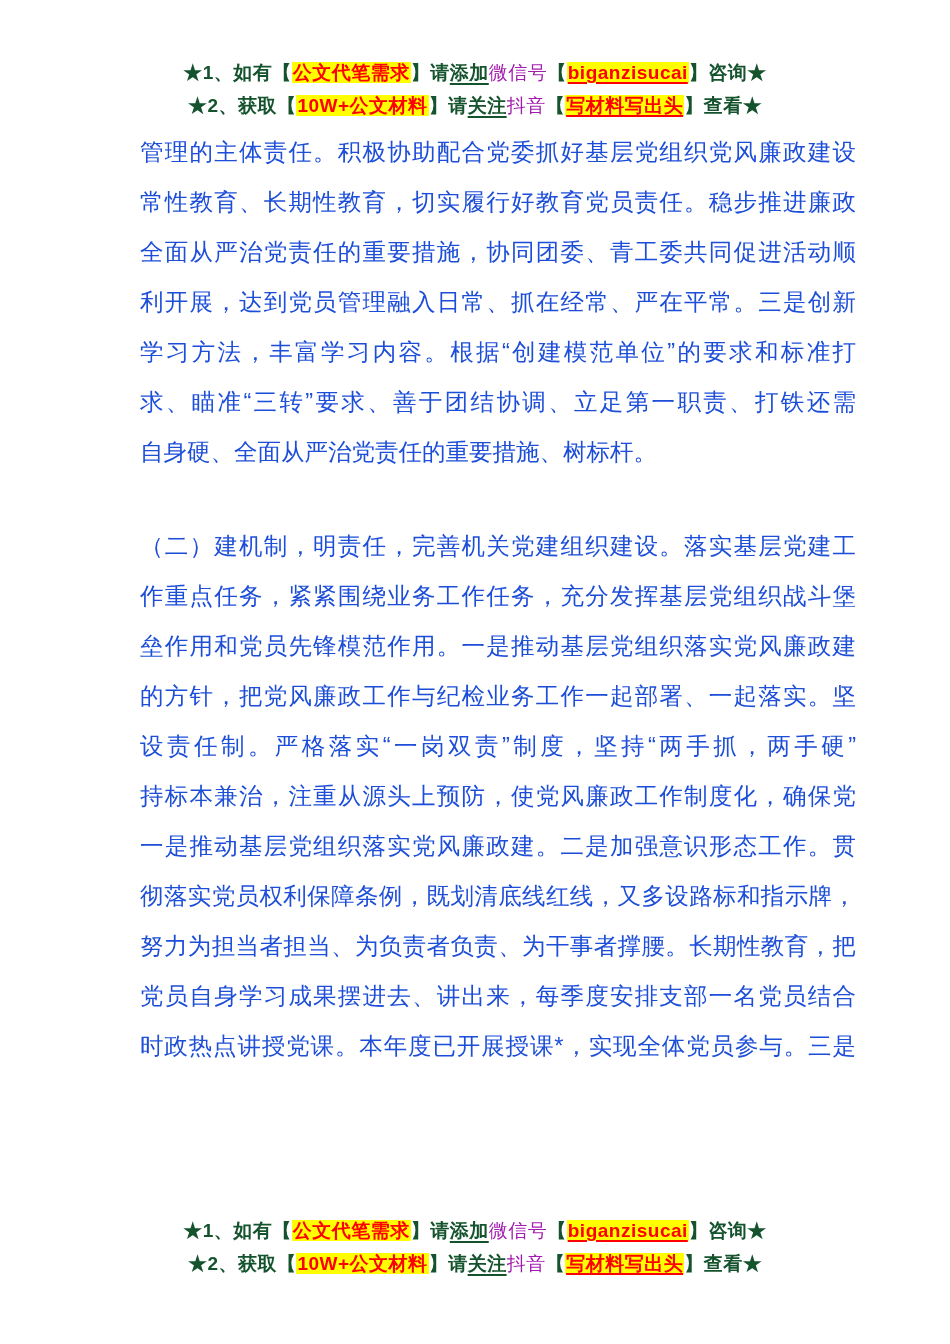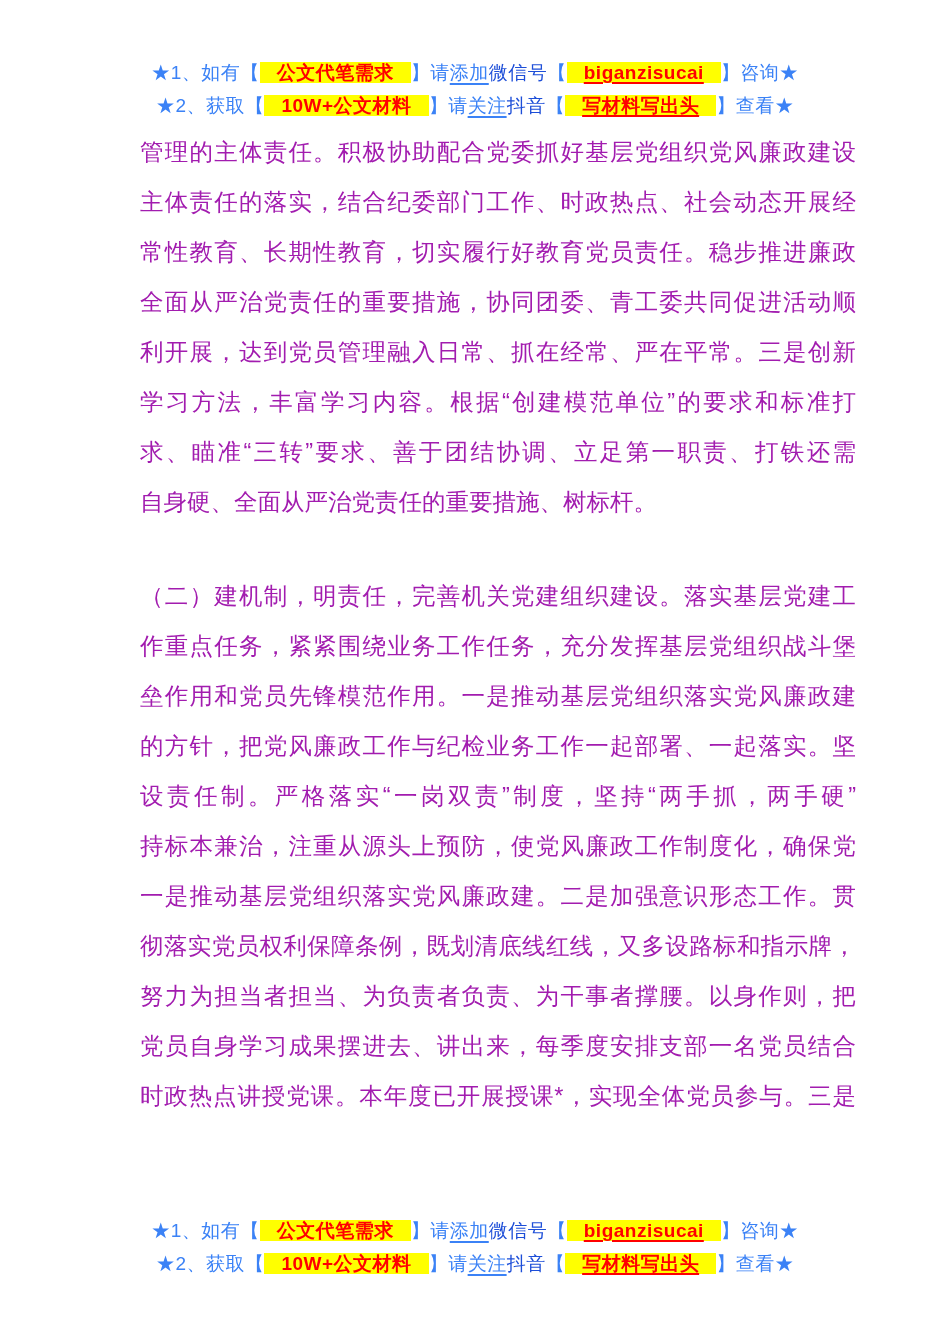--- a/index.html
+++ b/index.html
@@ -21,47 +21,47 @@
   .promo-top { top: 56px; }
   .promo-bottom { top: 1214px; }
   .promo-line {
     font-size: 19px;
     line-height: 33px;
     color: #000000;
     font-weight: 700;
     letter-spacing: 0.5px;
     white-space: nowrap;
   }
-  .s-bold { font-weight: 400; color: #3b82f6; }
-  .s-plain { font-weight: 400; color: #1d4ed8; }
+  .s-bold { font-weight: 700; color: #14532d; }
+  .s-plain { font-weight: 400; color: #a21caf; }
   .s-hl {
     font-weight: 700;
     background: #ffff00;
     color: #ff0000;
-    padding: 0 17px;
+    padding: 0 1px;
   }
   .s-u {
     text-decoration: underline;
     text-decoration-thickness: 2px;
     text-underline-offset: 4px;
   }
   .s-ru {
     text-decoration: underline;
     text-decoration-color: #ff0000;
     text-decoration-thickness: 2px;
     text-underline-offset: 3px;
   }
   
   .doc-body {
     position: absolute;
     top: 127px;
     left: 140px;
     width: 716px;
     font-size: 23.5px;
-    color: #a21caf;
+    color: #1d4ed8;
     font-weight: 400;
   }
   .para + .para { margin-top: 44px; }
   .doc-line {
     line-height: 50px;
     height: 50px;
     text-align: justify;
     text-align-last: justify;
     overflow: visible;
   }
@@ -73,38 +73,37 @@
 <body>
 
 <div class="page">
   <div class="promo promo-top" id="promo-top">
       <div class="promo-line"><span class="s-bold">★1、如有【</span><span class="s-hl">公文代笔需求</span><span class="s-bold">】请</span><span class="s-bold s-u">添加</span><span class="s-plain">微信号</span><span class="s-bold">【</span><span class="s-hl s-ru">biganzisucai</span><span class="s-bold">】咨询★</span></div>
       <div class="promo-line"><span class="s-bold">★2、获取【</span><span class="s-hl">10W+公文材料</span><span class="s-bold">】请</span><span class="s-bold s-u">关注</span><span class="s-plain">抖音</span><span class="s-bold">【</span><span class="s-hl s-ru">写材料写出头</span><span class="s-bold">】查看★</span></div>
     </div>
   <div class="doc-body" id="doc-body">
       <div class="para">
         <div class="doc-line">管理的主体责任。积极协助配合党委抓好基层党组织党风廉政建设</div>
-        <div class="doc-line">主体责任的落实，结合纪委部门工作、时政热点、社会动态开展经</div>
         <div class="doc-line">常性教育、长期性教育，切实履行好教育党员责任。稳步推进廉政</div>
         <div class="doc-line">全面从严治党责任的重要措施，协同团委、青工委共同促进活动顺</div>
         <div class="doc-line">利开展，达到党员管理融入日常、抓在经常、严在平常。三是创新</div>
         <div class="doc-line">学习方法，丰富学习内容。根据“创建模范单位”的要求和标准打</div>
         <div class="doc-line">求、瞄准“三转”要求、善于团结协调、立足第一职责、打铁还需</div>
         <div class="doc-line para-end">自身硬、全面从严治党责任的重要措施、树标杆。</div>
       </div>
       <div class="para">
         <div class="doc-line">（二）建机制，明责任，完善机关党建组织建设。落实基层党建工</div>
         <div class="doc-line">作重点任务，紧紧围绕业务工作任务，充分发挥基层党组织战斗堡</div>
         <div class="doc-line">垒作用和党员先锋模范作用。一是推动基层党组织落实党风廉政建</div>
         <div class="doc-line">的方针，把党风廉政工作与纪检业务工作一起部署、一起落实。坚</div>
         <div class="doc-line">设责任制。严格落实“一岗双责”制度，坚持“两手抓，两手硬”</div>
         <div class="doc-line">持标本兼治，注重从源头上预防，使党风廉政工作制度化，确保党</div>
         <div class="doc-line">一是推动基层党组织落实党风廉政建。二是加强意识形态工作。贯</div>
         <div class="doc-line">彻落实党员权利保障条例，既划清底线红线，又多设路标和指示牌，</div>
-        <div class="doc-line">努力为担当者担当、为负责者负责、为干事者撑腰。以身作则，把</div>
+        <div class="doc-line">努力为担当者担当、为负责者负责、为干事者撑腰。长期性教育，把</div>
         <div class="doc-line">党员自身学习成果摆进去、讲出来，每季度安排支部一名党员结合</div>
         <div class="doc-line">时政热点讲授党课。本年度已开展授课*，实现全体党员参与。三是</div>
       </div>
     </div>
   <div class="promo promo-bottom" id="promo-bottom">
       <div class="promo-line"><span class="s-bold">★1、如有【</span><span class="s-hl">公文代笔需求</span><span class="s-bold">】请</span><span class="s-bold s-u">添加</span><span class="s-plain">微信号</span><span class="s-bold">【</span><span class="s-hl s-ru">biganzisucai</span><span class="s-bold">】咨询★</span></div>
       <div class="promo-line"><span class="s-bold">★2、获取【</span><span class="s-hl">10W+公文材料</span><span class="s-bold">】请</span><span class="s-bold s-u">关注</span><span class="s-plain">抖音</span><span class="s-bold">【</span><span class="s-hl s-ru">写材料写出头</span><span class="s-bold">】查看★</span></div>
     </div>
 </div>
 

